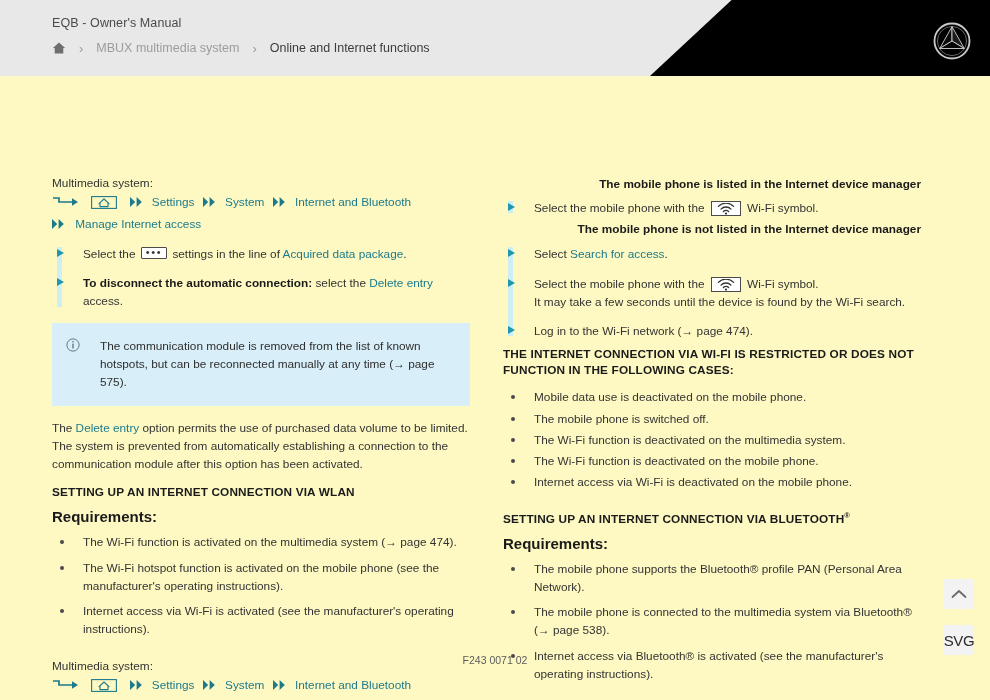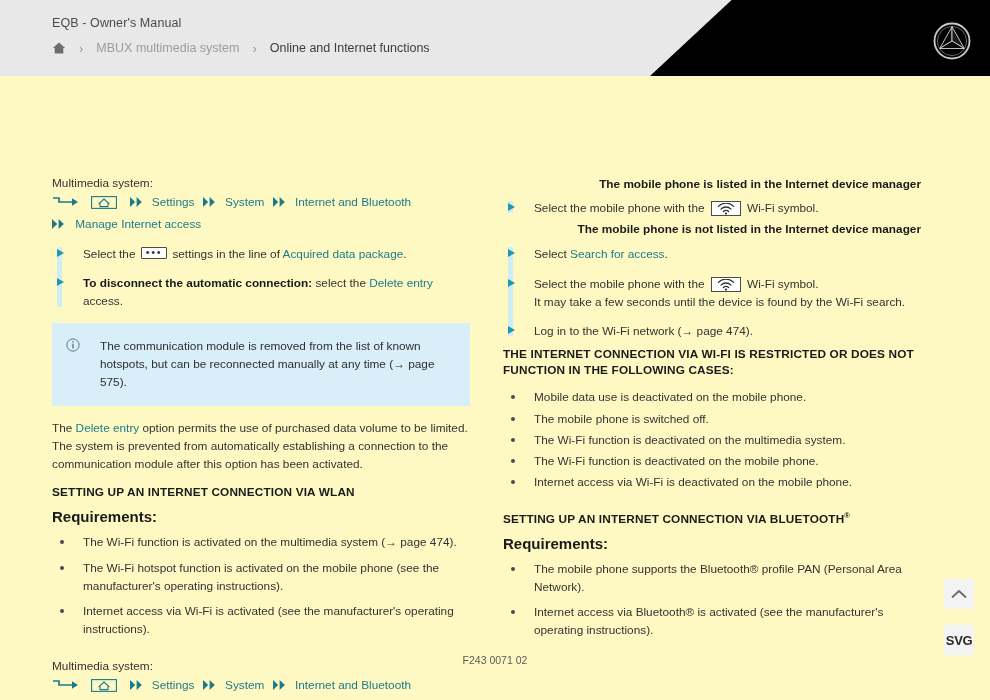--- a/index.html
+++ b/index.html
@@ -225,22 +225,22 @@
     width: 30px; height: 30px;
     background: #f3f3f3;
     display: flex;
     align-items: center;
     justify-content: center;
     cursor: pointer;
   }
   .btn-up  { top: 503px; }
   .btn-svg { top: 549px; background:#f3f3f3; }
   .svg-label {
-    font-size: 13px;
-    font-weight: bold;
+    font-size: 15px;
+    font-weight: normal;
     color: #2b2b2b;
     letter-spacing: -0.4px;
   }
 
   .footer-code {
     position: absolute;
     left: 0; right: 0;
     top: 578px;
     text-align: center;
     font-size: 10.5px;
@@ -469,20 +469,21 @@
       <li>Internet access via Wi-Fi is deactivated on the mobile phone.</li>
     </ul>
 
     <div class="h-section" style="margin-top:19px;">
       <span>SETTING UP AN INTERNET CONNECTION VIA BLUETOOTH</span><sup class="reg">®</sup>
     </div>
     <div class="h-sub">Requirements:</div>
 
     <ul class="bullets">
       <li>The mobile phone supports the Bluetooth® profile PAN (Personal Area Network).</li>
+      <li>The mobile phone is connected to the multimedia system via Bluetooth® (→ page 538).</li>
       <li>Internet access via Bluetooth® is activated (see the manufacturer's operating instructions).</li>
     </ul>
 
   </div>
 
   <div class="side-btn btn-up">
     <svg width="16" height="10" viewBox="0 0 16 10">
       <path d="M1.5 8 L8 2 L14.5 8" fill="none" stroke="#6a6a6a" stroke-width="1.8" stroke-linecap="round" stroke-linejoin="round"></path>
     </svg>
   </div>

